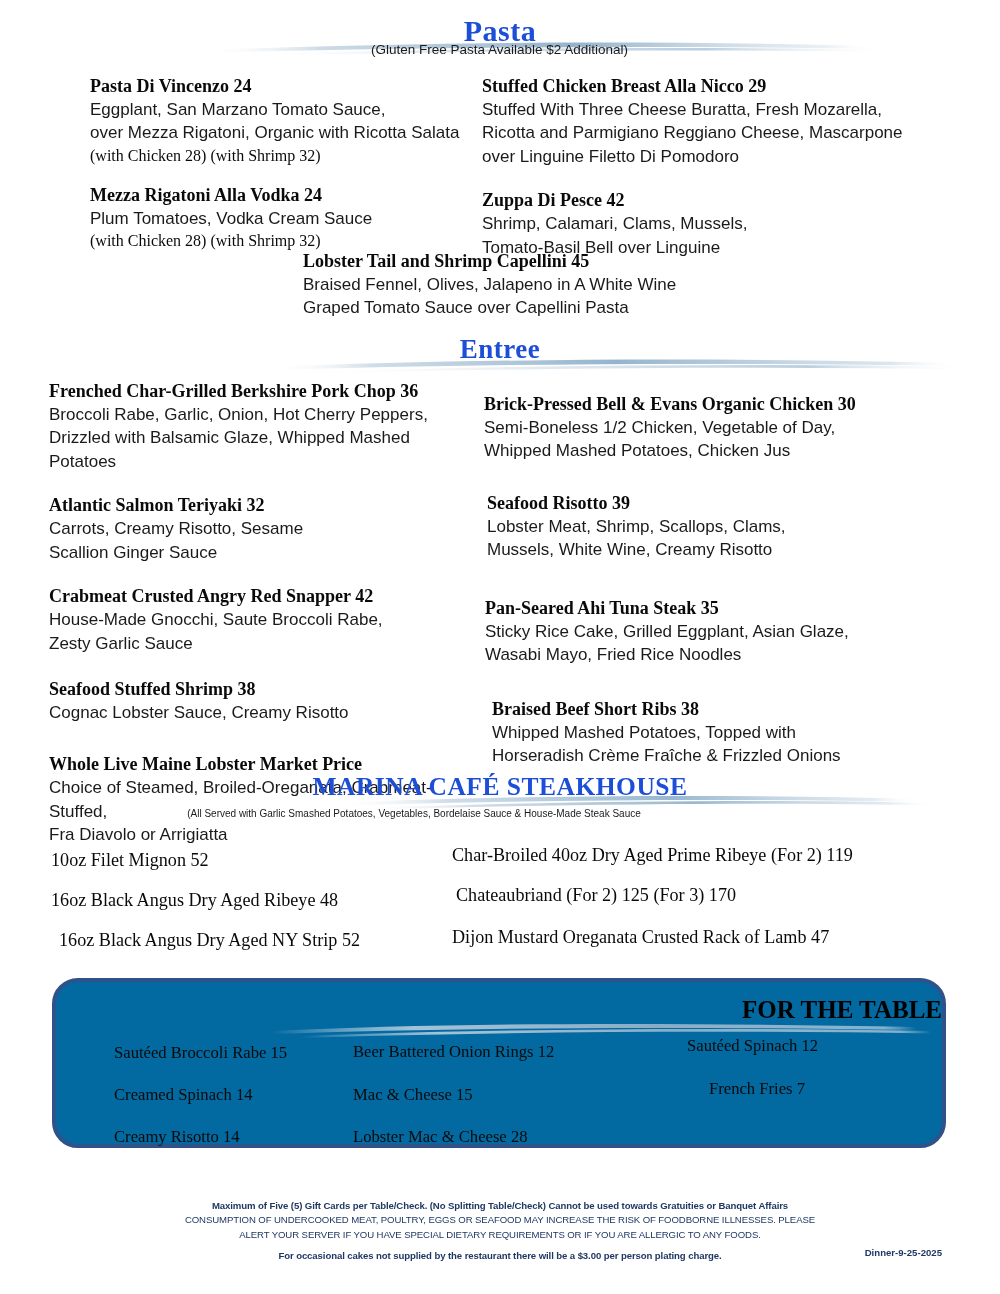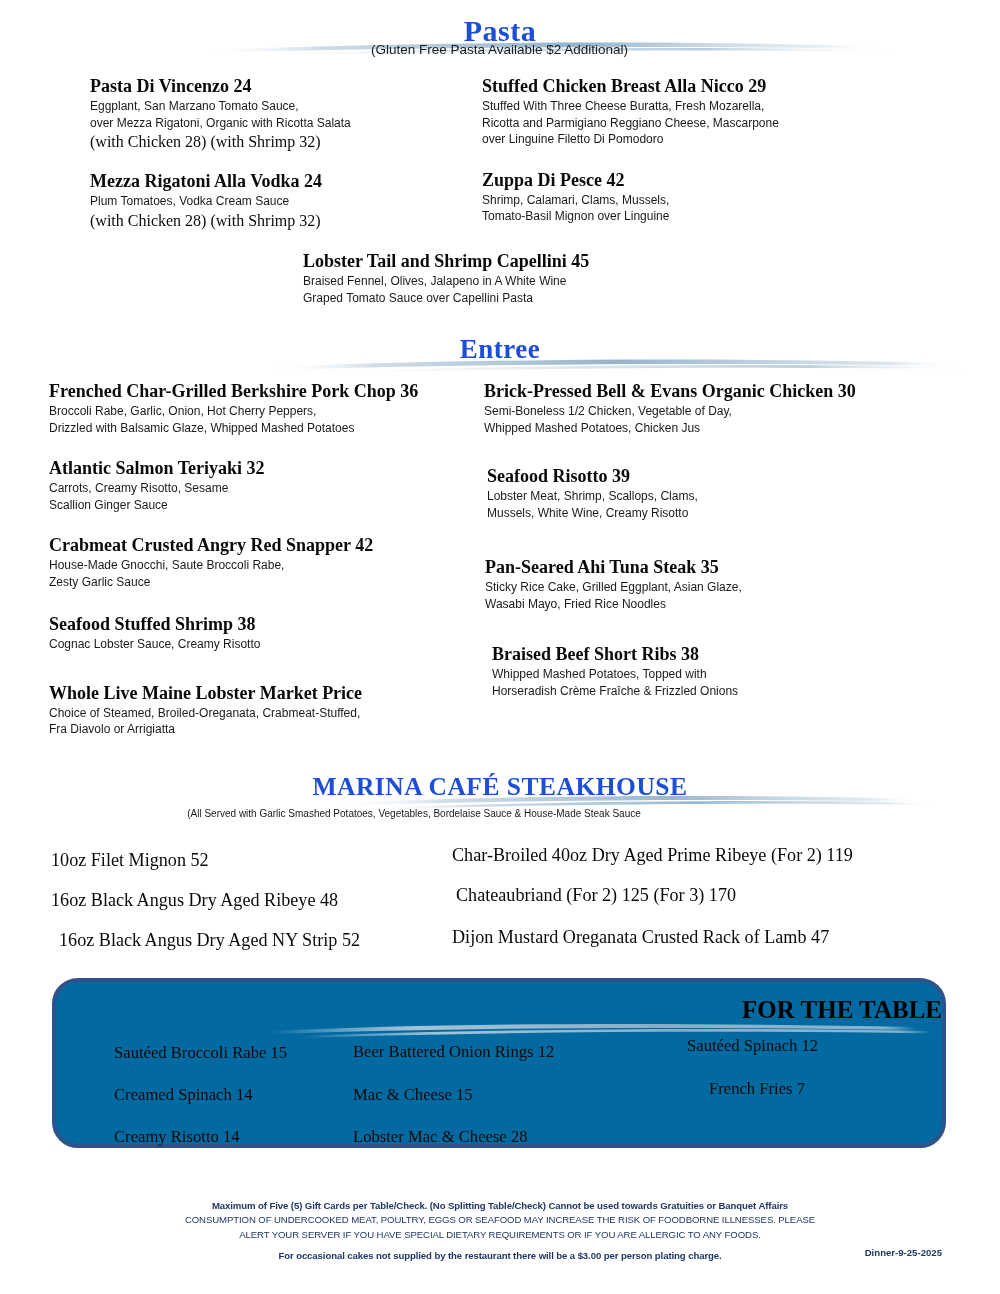--- a/index.html
+++ b/index.html
@@ -55,21 +55,21 @@
   .item-title {
     font-family: "Liberation Serif", serif;
     font-weight: bold;
     font-size: 18px;
     line-height: 1.22;
     color: #0a0a0a;
     white-space: nowrap;
   }
   .item-desc {
     font-family: "Liberation Sans", sans-serif;
-    font-size: 12px;
+    font-size: 17px;
     line-height: 1.38;
     color: #1a1a1a;
   }
   .item-addon {
     font-family: "Liberation Serif", serif;
     font-size: 16px;
     line-height: 1.38;
     color: #0a0a0a;
   }
 
@@ -185,21 +185,21 @@
   <div class="abs" style="left:482px; top:76px; width:450px;">
     <div>
       <div class="item-title">Stuffed Chicken Breast Alla Nicco  29</div>
       <div class="item-desc">Stuffed With Three Cheese Buratta, Fresh Mozarella,</div>
       <div class="item-desc">Ricotta and Parmigiano Reggiano Cheese, Mascarpone</div>
       <div class="item-desc">over Linguine Filetto Di Pomodoro</div>
     </div>
     <div style="margin-top:22px;">
       <div class="item-title">Zuppa Di Pesce  42</div>
       <div class="item-desc">Shrimp, Calamari, Clams, Mussels,</div>
-      <div class="item-desc">Tomato-Basil Mignon over Linguine</div>
+      <div class="item-desc">Tomato-Basil Bell over Linguine</div>
     </div>
   </div>
 
   <div class="abs" style="left:303px; top:251px; width:480px;">
     <div class="item-title">Lobster Tail and Shrimp Capellini  45</div>
     <div class="item-desc">Braised Fennel, Olives, Jalapeno in A White Wine</div>
     <div class="item-desc">Graped Tomato Sauce over Capellini Pasta</div>
   </div>
 
   <div class="abs section-head" style="left:0; top:334px; width:1000px;">
@@ -245,21 +245,21 @@
       <div class="item-title">Seafood Stuffed Shrimp  38</div>
       <div class="item-desc">Cognac Lobster Sauce, Creamy Risotto</div>
     </div>
     <div style="margin-top:30px;">
       <div class="item-title">Whole Live Maine Lobster   Market Price</div>
       <div class="item-desc">Choice of Steamed, Broiled-Oreganata, Crabmeat-Stuffed,</div>
       <div class="item-desc">Fra Diavolo or Arrigiatta</div>
     </div>
   </div>
 
-  <div class="abs" style="left:484px; top:381px; width:450px;">
+  <div class="abs" style="left:484px; top:394px; width:450px;">
     <div>
       <div class="item-title">Brick-Pressed Bell &amp; Evans Organic Chicken  30</div>
       <div class="item-desc">Semi-Boneless 1/2 Chicken, Vegetable of Day,</div>
       <div class="item-desc">Whipped Mashed Potatoes, Chicken Jus</div>
     </div>
     <div style="margin-top:30px; margin-left:3px;">
       <div class="item-title">Seafood Risotto  39</div>
       <div class="item-desc">Lobster Meat, Shrimp, Scallops, Clams,</div>
       <div class="item-desc">Mussels, White Wine,  Creamy Risotto</div>
     </div>

